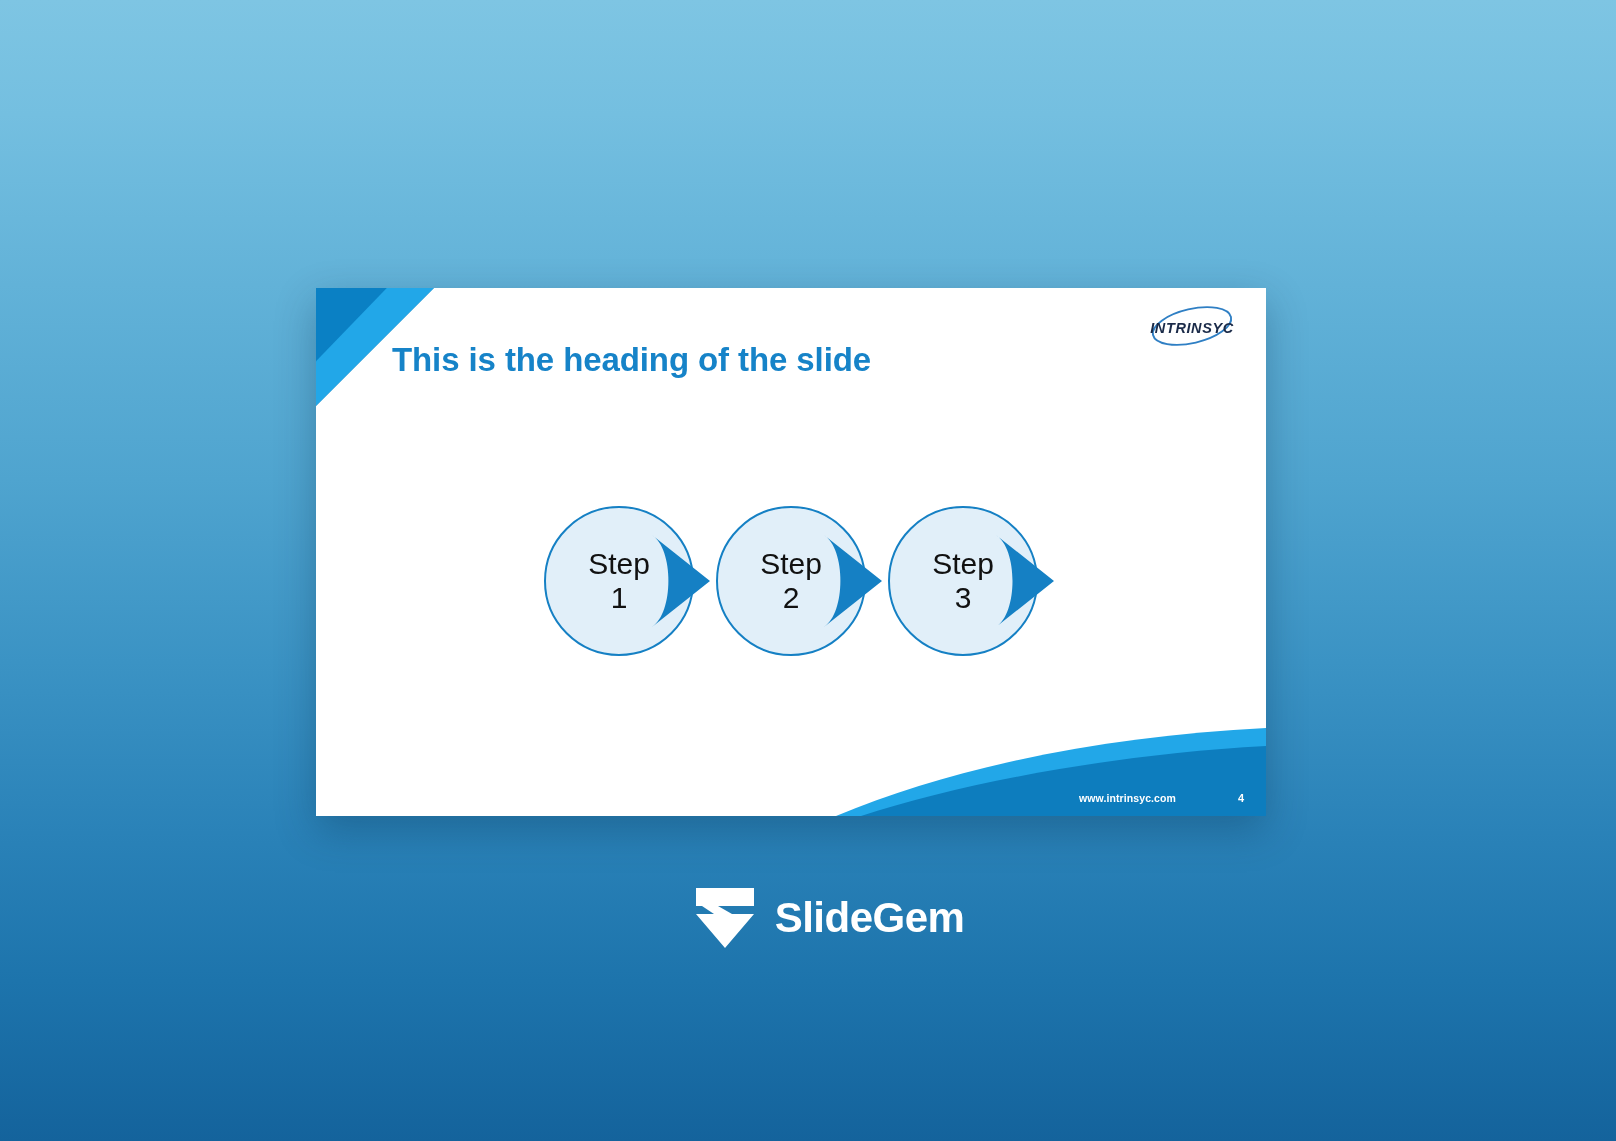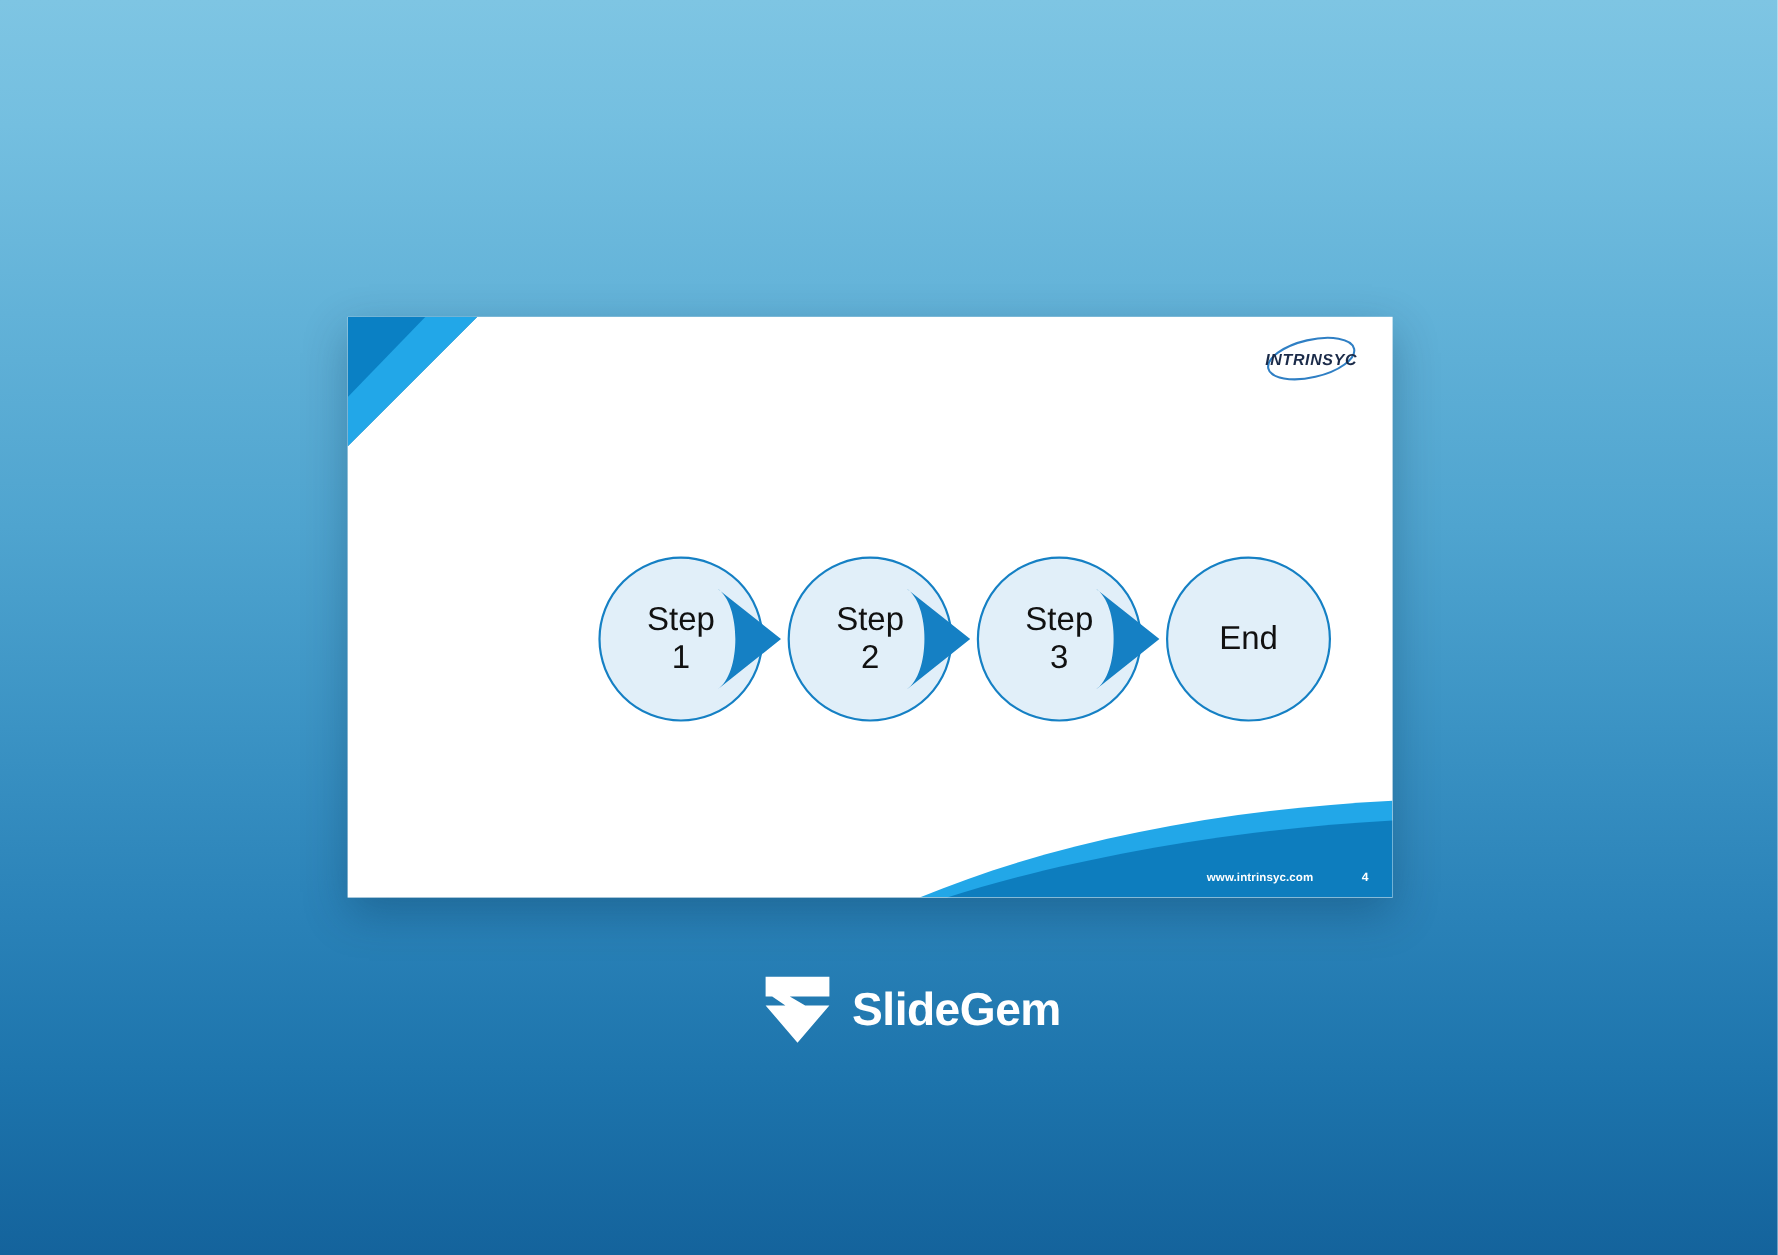--- a/index.html
+++ b/index.html
@@ -120,21 +120,21 @@
   .node .label span { display:block; }
 
   
   #footer-swoosh {
     position:absolute;
     left:0; bottom:0;
     width:100%; height:110px;
   }
   #footer-url {
     position:absolute;
-    right:72px; bottom:12px;
+    right:90px; bottom:12px;
     font-size:10.5px;
     font-weight:700;
     color:#ffffff;
     z-index:5;
     letter-spacing:.1px;
   }
   #footer-page {
     position:absolute;
     right:22px; bottom:12px;
     font-size:11px;
@@ -165,20 +165,21 @@
 </style>
 </head>
 <body>
 
 <div id="slide-wrap">
   <div id="slide">
 
     <div class="corner-dark"></div>
     <div class="corner-light"></div>
 
+    <div id="heading">This is the heading of the slide</div>
 
     <div id="logo-intrinsyc">
       <svg viewBox="0 0 112 52" width="112" height="52">
         <ellipse cx="56" cy="26" rx="40" ry="17" fill="none" stroke="#2f7fc4" stroke-width="1.9" transform="rotate(-13 56 26)"></ellipse>
       </svg>
       <div class="word">INTRINSYC</div>
     </div>
 
     <div id="flow">
 
@@ -209,26 +210,20 @@
         <div class="circle"></div>
         <svg class="arrow" viewBox="0 0 60 92">
           <path d="M0 0 C22 14 22 78 0 92 L58 46 Z" fill="#1580c4"></path>
         </svg>
         <div class="label">
           <span>Step</span>
           <span>3</span>
         </div>
       </div>
 
-      <div class="node" style="left:688px;">
-        <div class="circle"></div>
-        <div class="label">
-          <span>End</span>
-        </div>
-      </div>
 
     </div>
 
     <svg id="footer-swoosh" viewBox="0 0 950 110" preserveAspectRatio="none">
       <path d="M950 22 C790 30 640 60 520 110 L950 110 Z" fill="#22a7e8"></path>
       <path d="M950 40 C800 48 650 76 545 110 L950 110 Z" fill="#0d7dbe"></path>
     </svg>
     <div id="footer-url">www.intrinsyc.com</div>
     <div id="footer-page">4</div>
 

